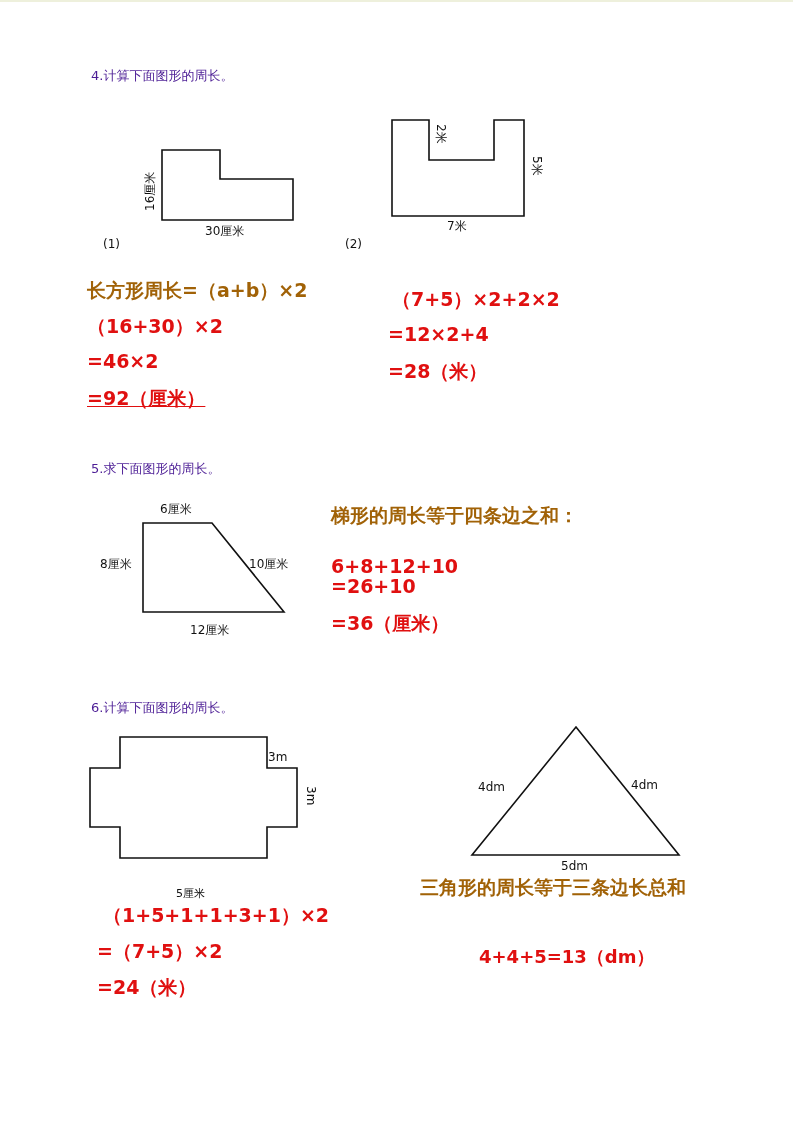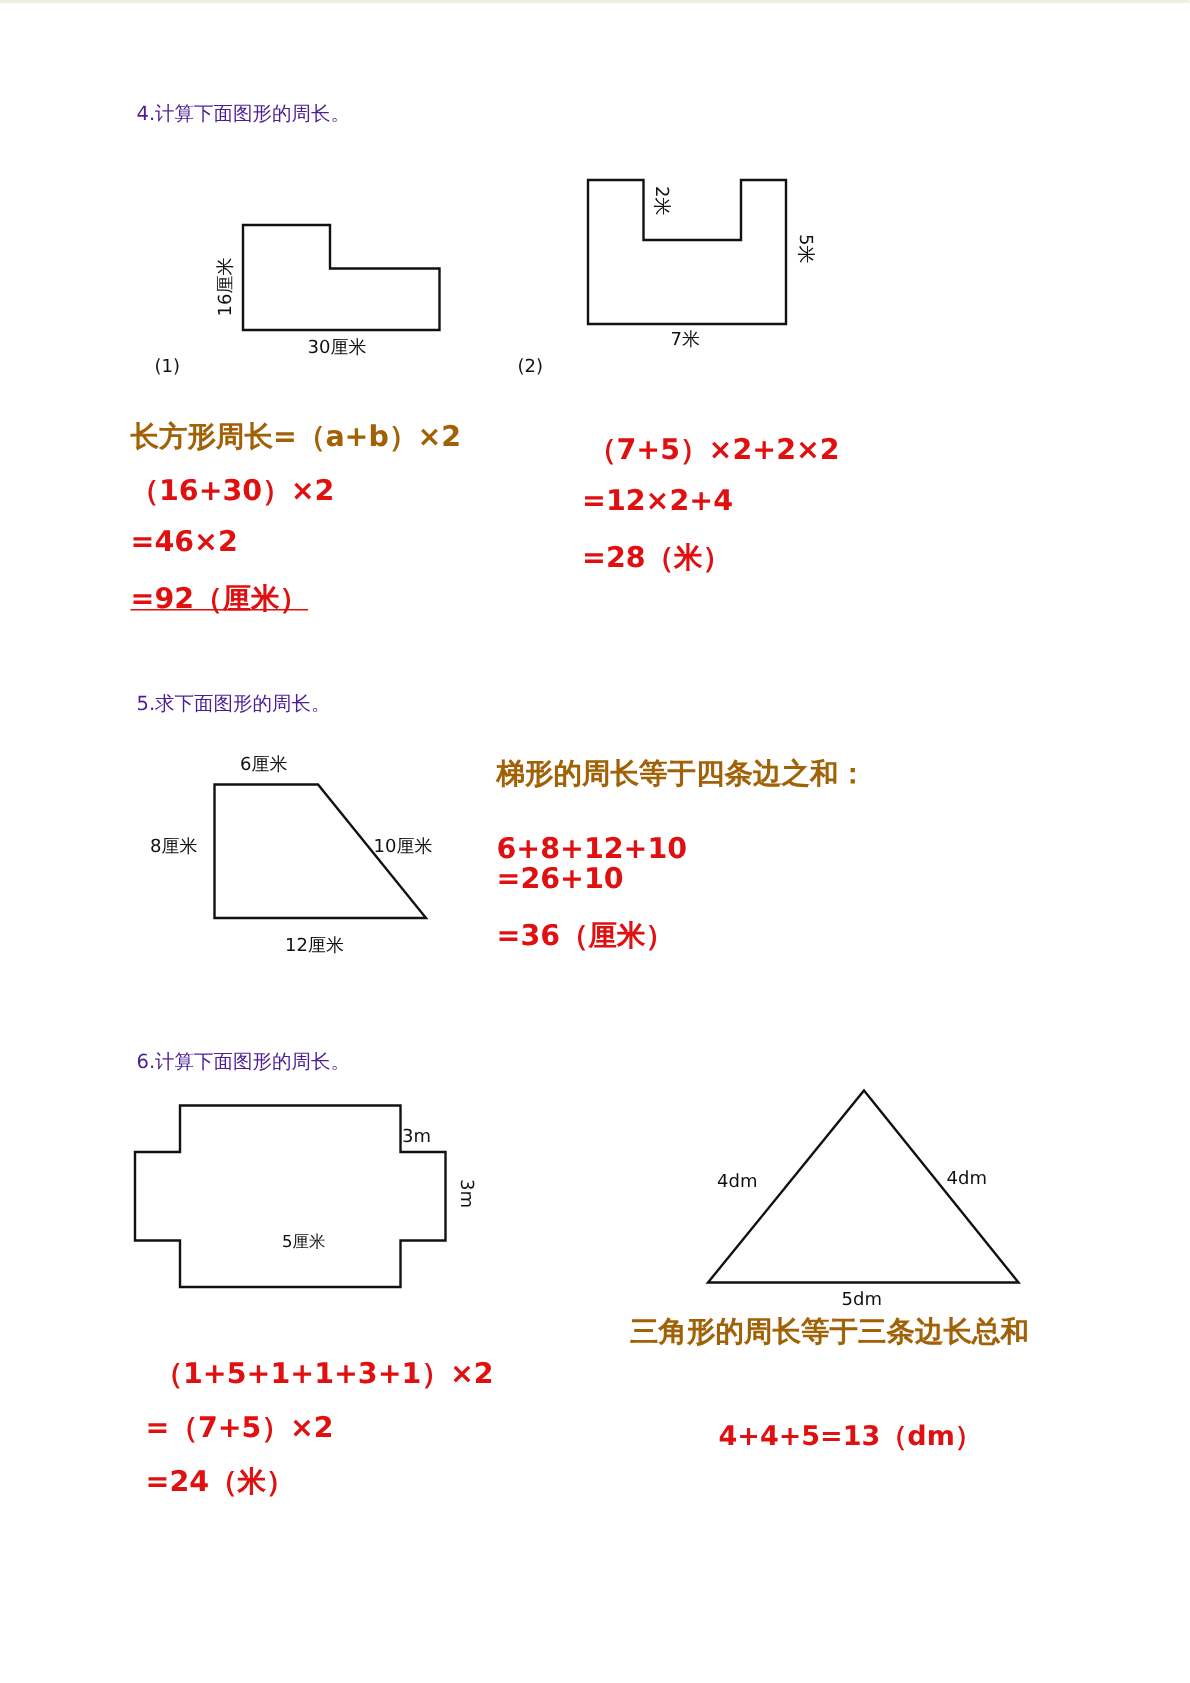--- a/index.html
+++ b/index.html
@@ -55,21 +55,21 @@
 <div class="abs lbl" style="left:190px; top:622px;">12厘米</div>
 
 <div class="abs blue" style="left:331px; top:503px;">梯形的周长等于四条边之和：</div>
 <div class="abs red" style="left:331px; top:539px;margin-top:16px;">6+8+12+10</div>
 <div class="abs red" style="left:331px; top:575px;">=26+10</div>
 <div class="abs red" style="left:331px; top:611px;">=36（厘米）</div>
 
 <div class="abs q-title" style="left:91px; top:699px;">6.计算下面图形的周长。</div>
 <div class="abs lbl" style="left:268px; top:750px;">3m</div>
 <div class="abs lbl" style="left:318px; top:786px; transform:rotate(90deg); transform-origin:left top;">3m</div>
-<div class="abs lbl-s" style="left:176px; top:820px;margin-left:12px;">5厘米</div>
+<div class="abs lbl-s" style="left:176px; top:886px;">5厘米</div>
 
 <div class="abs lbl" style="left:478px; top:780px;">4dm</div>
 <div class="abs lbl" style="left:631px; top:778px;">4dm</div>
 <div class="abs lbl" style="left:561px; top:859px;text-align:right;">5dm</div>
 
 <div class="abs red" style="left:103px; top:903px;">（1+5+1+1+3+1）×2</div>
 <div class="abs red" style="left:97px; top:939px;">=（7+5）×2</div>
 <div class="abs red" style="left:97px; top:975px;">=24（米）</div>
 
 <div class="abs blue" style="left:420px; top:875px;">三角形的周长等于三条边长总和</div>

